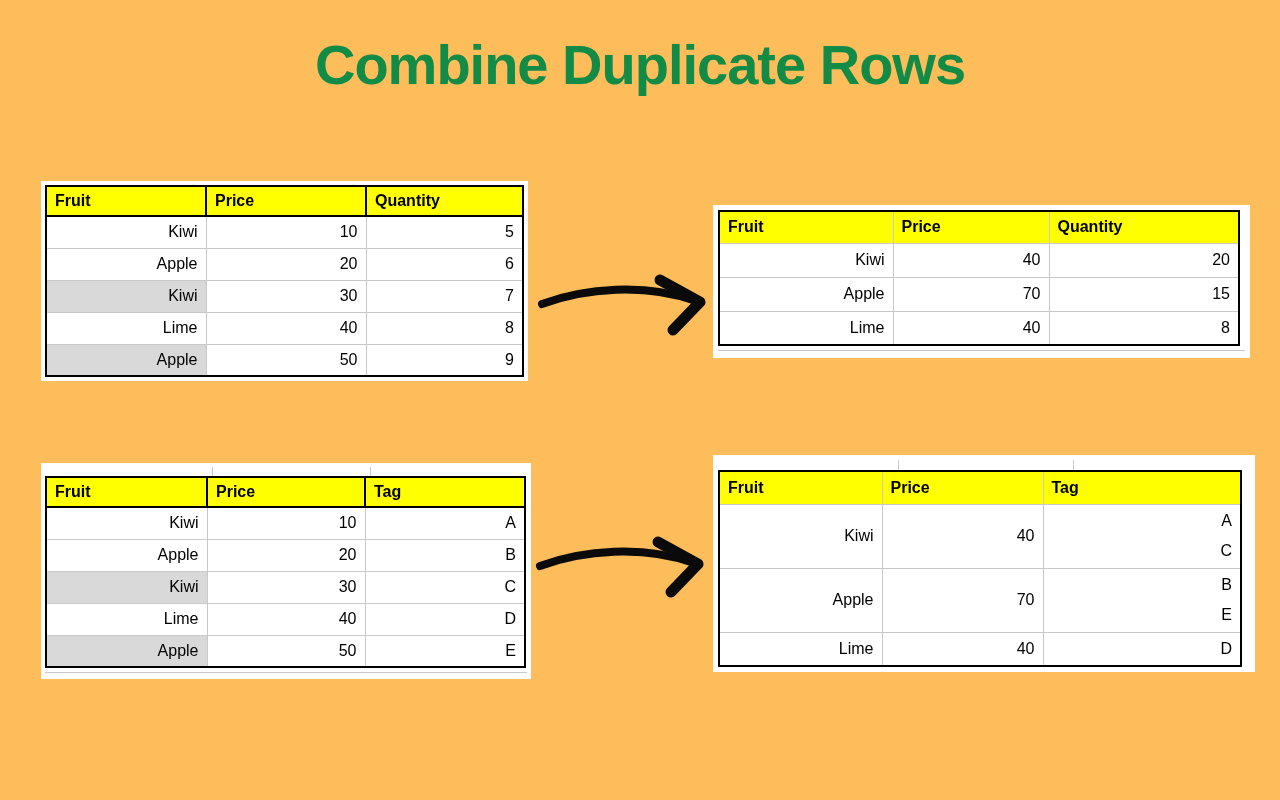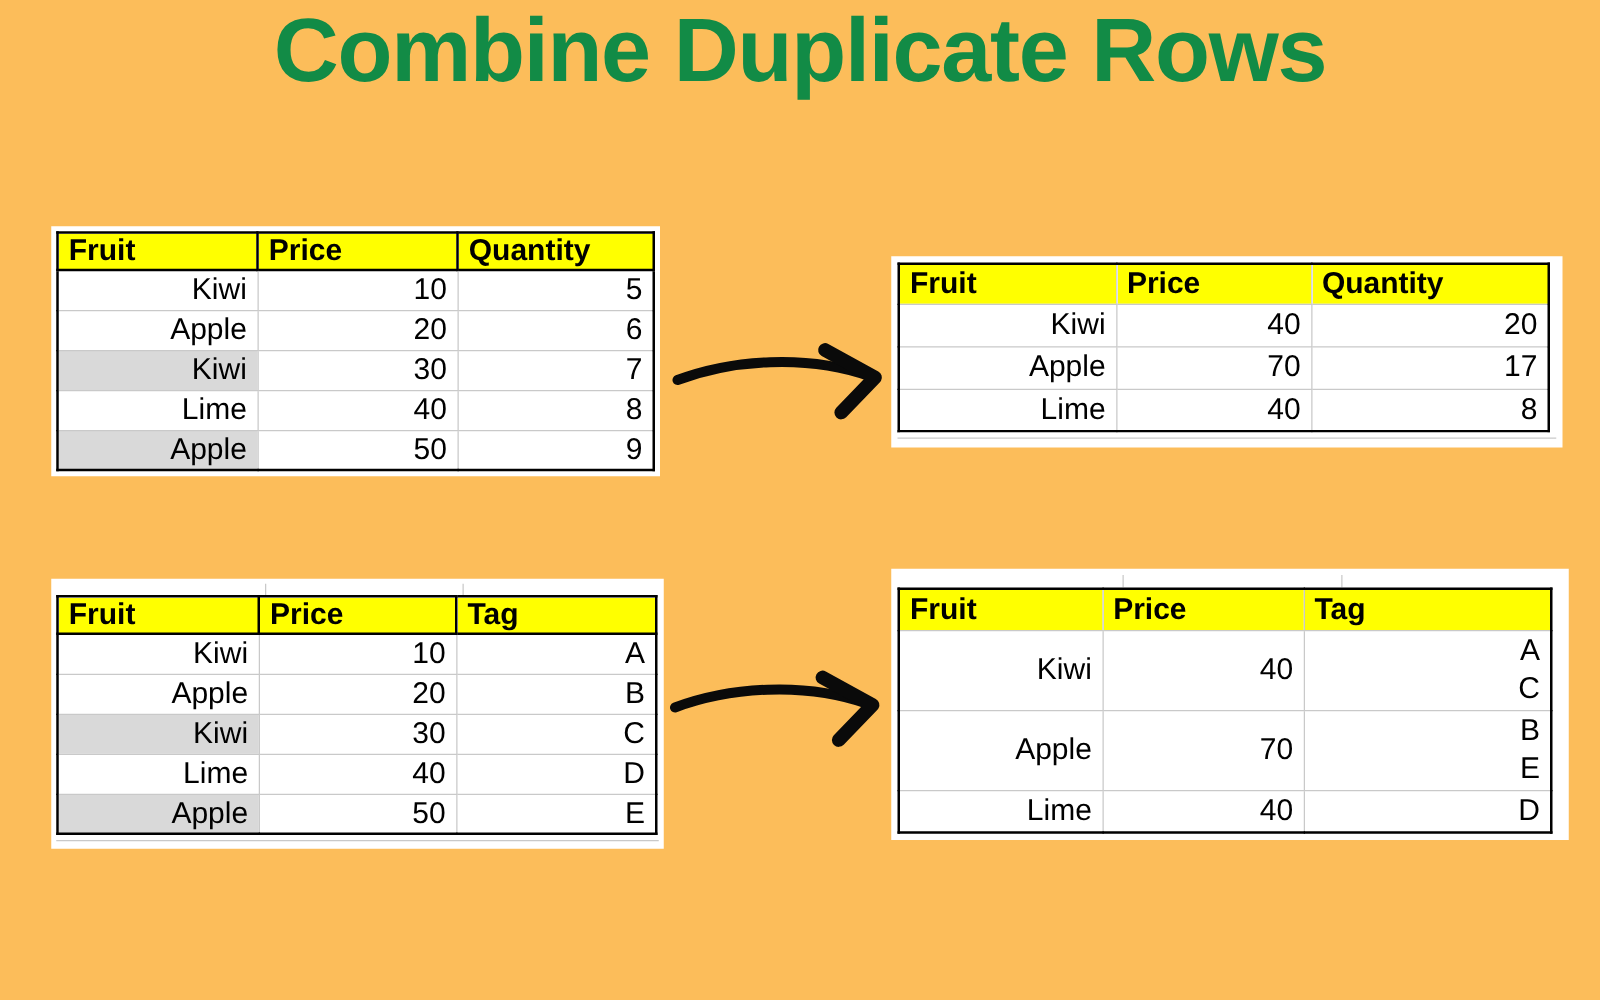--- a/index.html
+++ b/index.html
@@ -18,40 +18,41 @@
   body {
     width: 1280px; height: 800px;
     background: var(--bg);
     overflow: hidden;
     font-family: "Liberation Sans", sans-serif;
   }
   .canvas { position: relative; width: 1280px; height: 800px; }
 
   h1.title {
     margin: 0;
+    padding-top: 32px;
     text-align: center;
-    font-size: 72px;
+    font-size: 56px;
     font-weight: bold;
     letter-spacing: -1px;
     color: var(--title-color);
   }
 
   .card {
     position: absolute;
     background: var(--card-bg);
     padding: 4px;
   }
 
   table.sheet {
     border-collapse: collapse;
     table-layout: fixed;
     background: #fff;
     border: 2px solid var(--table-border);
     font-family: "Liberation Sans", sans-serif;
-    font-size: 24px;
+    font-size: 16px;
     color: var(--text);
   }
   table.sheet th {
     background: var(--header-bg);
     text-align: left;
     font-weight: bold;
     padding: 0 8px;
     white-space: nowrap;
     overflow: hidden;
   }
@@ -174,21 +175,21 @@
         </thead>
         <tbody>
           <tr>
             <td>Kiwi</td>
             <td class="right">40</td>
             <td class="right">20</td>
           </tr>
           <tr>
             <td>Apple</td>
             <td class="right">70</td>
-            <td class="right">17</td>
+            <td class="right">15</td>
           </tr>
           <tr>
             <td>Lime</td>
             <td class="right">40</td>
             <td class="right">8</td>
           </tr>
         </tbody>
       </table>
     <div class="strip strip-h"></div>
   </div>

